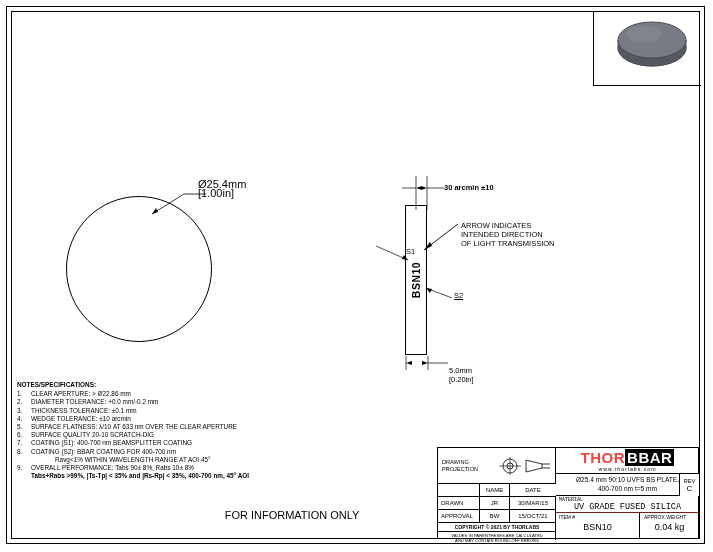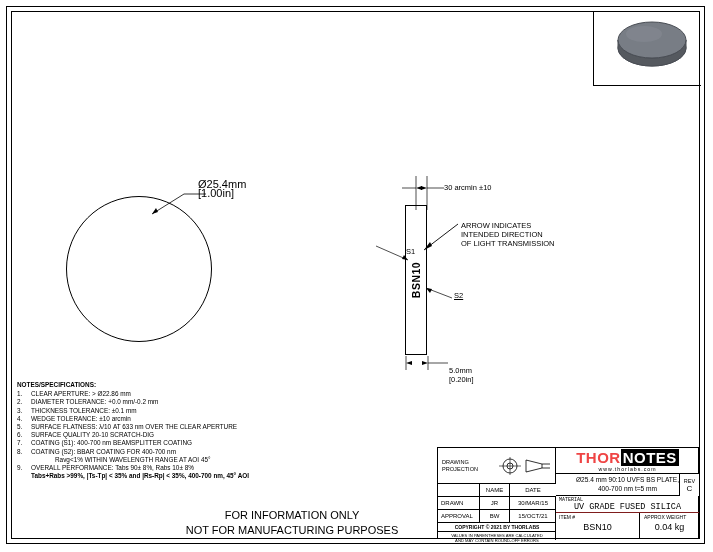--- a/index.html
+++ b/index.html
@@ -348,21 +348,21 @@
   </div>
 
   <svg style="position:absolute;left:396px;top:170px;" width="130" height="42" viewBox="0 0 130 42">
     <line x1="20" y1="6" x2="20" y2="40" stroke="#000" stroke-width="0.7"></line>
     <line x1="31" y1="6" x2="31" y2="40" stroke="#000" stroke-width="0.7"></line>
     <line x1="6" y1="18" x2="20" y2="18" stroke="#000" stroke-width="0.7"></line>
     <line x1="31" y1="18" x2="48" y2="18" stroke="#000" stroke-width="0.7"></line>
     <polygon points="20,18 26,16 26,20" fill="#000"></polygon>
     <polygon points="31,18 25,16 25,20" fill="#000"></polygon>
   </svg>
-  <div class="lbl" style="left:444px;top:183px;">30 arcmin ±10</div>
+  <div class="lbl" style="left:444px;top:183px;font-weight:bold;">30 arcmin ±10</div>
 
   <svg style="position:absolute;left:362px;top:240px;" width="50" height="24" viewBox="0 0 50 24">
     <line x1="14" y1="6" x2="46" y2="20" stroke="#000" stroke-width="0.7"></line>
     <polygon points="46,20 40,19 42,15" fill="#000"></polygon>
   </svg>
   <div class="lbl" style="left:362px;top:247px;margin-left:44px;">S1</div>
 
   <svg style="position:absolute;left:424px;top:284px;" width="42" height="20" viewBox="0 0 42 20">
     <line x1="2" y1="4" x2="28" y2="14" stroke="#000" stroke-width="0.7"></line>
     <polygon points="2,4 8,5 6,9" fill="#000"></polygon>
@@ -429,21 +429,20 @@
     <div class="note-sub">Ravg&lt;1% WITHIN WAVELENGTH RANGE AT AOI 45°</div>
     <div class="note-row">
       <div class="note-num">9.</div>
       <div class="note-txt">OVERALL PERFORMANCE: Tabs 90± 8%, Rabs 10± 8%</div>
     </div>
     <div style="margin-left:14px;font-weight:bold;">Tabs+Rabs &gt;99%, |Ts-Tp| &lt; 35% and |Rs-Rp| &lt; 35%, 400-700 nm, 45° AOI</div>
   </div>
 
   <div class="banner">
     <div>FOR INFORMATION ONLY</div>
-    <div>NOT FOR MANUFACTURING PURPOSES</div>
   </div>
 
   <div class="titleblock">
 
     <div class="tb-left">
 
       <div class="tb-proj">
         <div class="tb-proj-text">
           <div>DRAWING</div>
           <div>PROJECTION</div>
@@ -481,21 +480,21 @@
         <div class="tb-fine">
           <div>VALUES IN PARENTHESES ARE CALCULATED</div>
           <div>AND MAY CONTAIN ROUND-OFF ERRORS</div>
         </div>
       </div>
     </div>
 
     <div class="tb-right">
       <div class="tb-logo">
         <div class="logo-main">
-          <span class="thor">THOR</span><span class="labs">NOTES</span>
+          <span class="thor">THOR</span><span class="labs">BBAR</span>
         </div>
         <div class="logo-url">www.thorlabs.com</div>
       </div>
 
       <div class="tb-desc">
         <div>Ø25.4 mm 90:10 UVFS BS PLATE,</div>
         <div>400-700 nm t=5 mm</div>
         <div class="rev-col">
           <div>REV</div>
           <div style="font-size:8px;">C</div>

